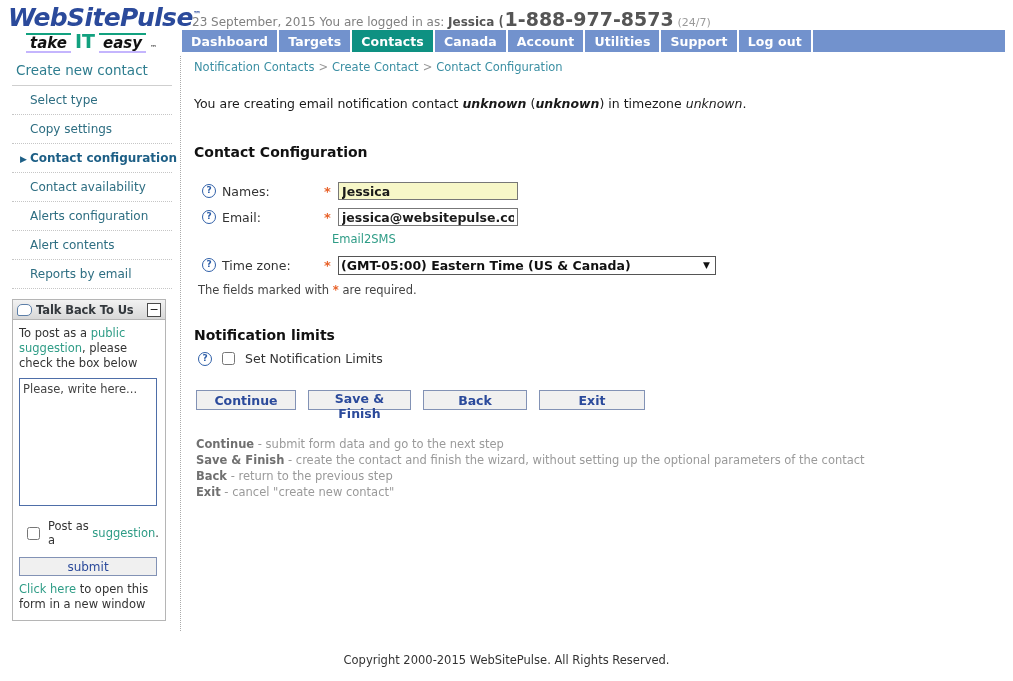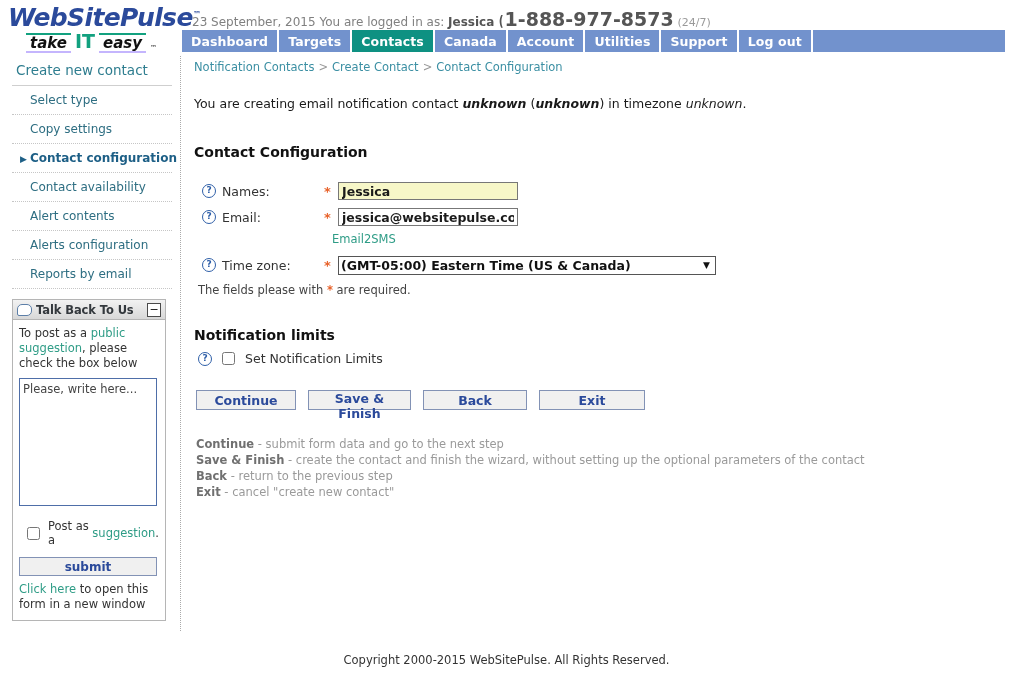--- a/index.html
+++ b/index.html
@@ -253,21 +253,21 @@
   }
   .tb-check-row input { margin: 0 8px 0 6px; }
   .tb-check-row a { color: #2e9c86; text-decoration: none; }
   .tb-submit {
     margin-top: 10px;
     width: 138px;
     height: 19px;
     background: #f0f0f0;
     border: 1px solid #8292b5;
     color: #2b4a9b;
-    font-weight: bold;
+    font-weight: normal;
     font-size: 12px;
     font-family: "DejaVu Sans", "Liberation Sans", sans-serif;
     cursor: pointer;
   }
   .tb-foot {
     margin-top: 6px;
     font-size: 11.5px;
     color: #333;
     line-height: 15px;
   }
@@ -507,22 +507,22 @@
 <div class="page">
 
   <div class="sidebar">
     <div class="side-title">Create new contact</div>
 
     <div class="side-list">
       <div class="side-item">Select type</div>
       <div class="side-item">Copy settings</div>
       <div class="side-item current"><span class="arrow">▶</span><span>Contact configuration</span></div>
       <div class="side-item">Contact availability</div>
+      <div class="side-item">Alerts configuration</div>
       <div class="side-item">Alert contents</div>
-      <div class="side-item">Alerts configuration</div>
       <div class="side-item">Reports by email</div>
     </div>
 
     <div class="tb-panel">
       <div class="tb-head">
         <span class="tb-bubble"></span>
         <span class="tb-title">Talk Back To Us</span>
         <span class="tb-min">−</span>
       </div>
       <div class="tb-body">
@@ -579,21 +579,21 @@
         </div>
         <span class="req">*</span>
         <span class="sel-wrap">
           <select class="sel">
             <option>(GMT-05:00) Eastern Time (US &amp; Canada)</option>
           </select>
           <span class="sel-arrow">▼</span>
         </span>
       </div>
 
-      <div class="req-note"><span>The fields please with </span><span class="star">*</span><span> are required.</span></div>
+      <div class="req-note"><span>The fields marked with </span><span class="star">*</span><span> are required.</span></div>
     </div>
 
     <div class="nl-title">Notification limits</div>
     <div class="nl-row">
       <span class="qmark">?</span>
       <input type="checkbox" style="">
       <span class="nl-label">Set Notification Limits</span>
     </div>
 
     <div class="btnrow">

